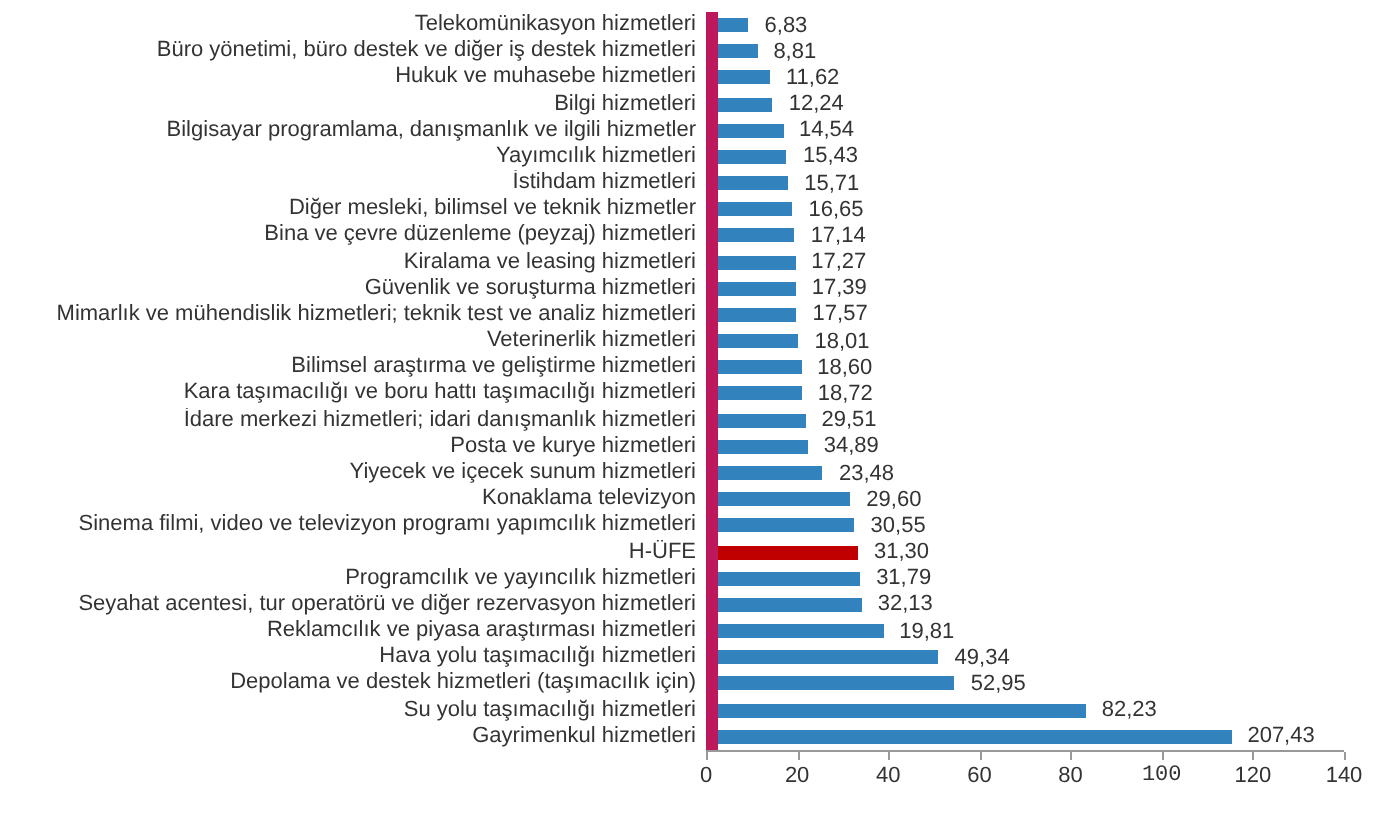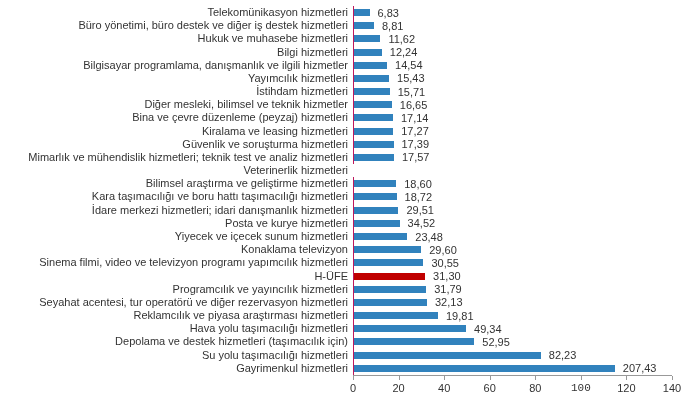--- a/index.html
+++ b/index.html
@@ -38,21 +38,21 @@
     line-height: 13px;
     white-space: nowrap;
     overflow: hidden;
     flex: 0 0 auto;
   }
   .plot {
     flex: 1 1 auto;
     height: 100%;
     display: flex;
     align-items: center;
-    border-left: 1px solid #be185d;
+    border-left: 6px solid #be185d;
     text-align: center;
   }
   .bar {
     height: 7px;
     flex: 0 0 auto;
   }
   .val {
     margin-left: 8px;
     font-size: 11px;
     white-space: nowrap;
@@ -169,20 +169,24 @@
       </div>
       <div class="row">
         <div class="cat-label">Mimarlık ve mühendislik hizmetleri; teknik test ve analiz hizmetleri</div>
         <div class="plot">
           <div class="bar" style="width: 12.55%; background: rgb(49, 130, 189);"></div>
           <div class="val">17,57</div>
         </div>
       </div>
       <div class="row">
         <div class="cat-label">Veterinerlik hizmetleri</div>
+        <div class="plot">
+          <div class="bar" style="width: 12.8643%; background: rgb(49, 130, 189);"></div>
+          <div class="val">18,01</div>
+        </div>
       </div>
       <div class="row">
         <div class="cat-label">Bilimsel araştırma ve geliştirme hizmetleri</div>
         <div class="plot">
           <div class="bar" style="width: 13.2857%; background: rgb(49, 130, 189);"></div>
           <div class="val">18,60</div>
         </div>
       </div>
       <div class="row">
         <div class="cat-label">Kara taşımacılığı ve boru hattı taşımacılığı hizmetleri</div>
@@ -195,21 +199,21 @@
         <div class="cat-label">İdare merkezi hizmetleri; idari danışmanlık hizmetleri</div>
         <div class="plot">
           <div class="bar" style="width: 13.9643%; background: rgb(49, 130, 189);"></div>
           <div class="val">29,51</div>
         </div>
       </div>
       <div class="row">
         <div class="cat-label">Posta ve kurye hizmetleri</div>
         <div class="plot">
           <div class="bar" style="width: 14.3429%; background: rgb(49, 130, 189);"></div>
-          <div class="val">34,52</div>
+          <div class="val">34,89</div>
         </div>
       </div>
       <div class="row">
         <div class="cat-label">Yiyecek ve içecek sunum hizmetleri</div>
         <div class="plot">
           <div class="bar" style="width: 16.7714%; background: rgb(49, 130, 189);"></div>
           <div class="val">23,48</div>
         </div>
       </div>
       <div class="row">

